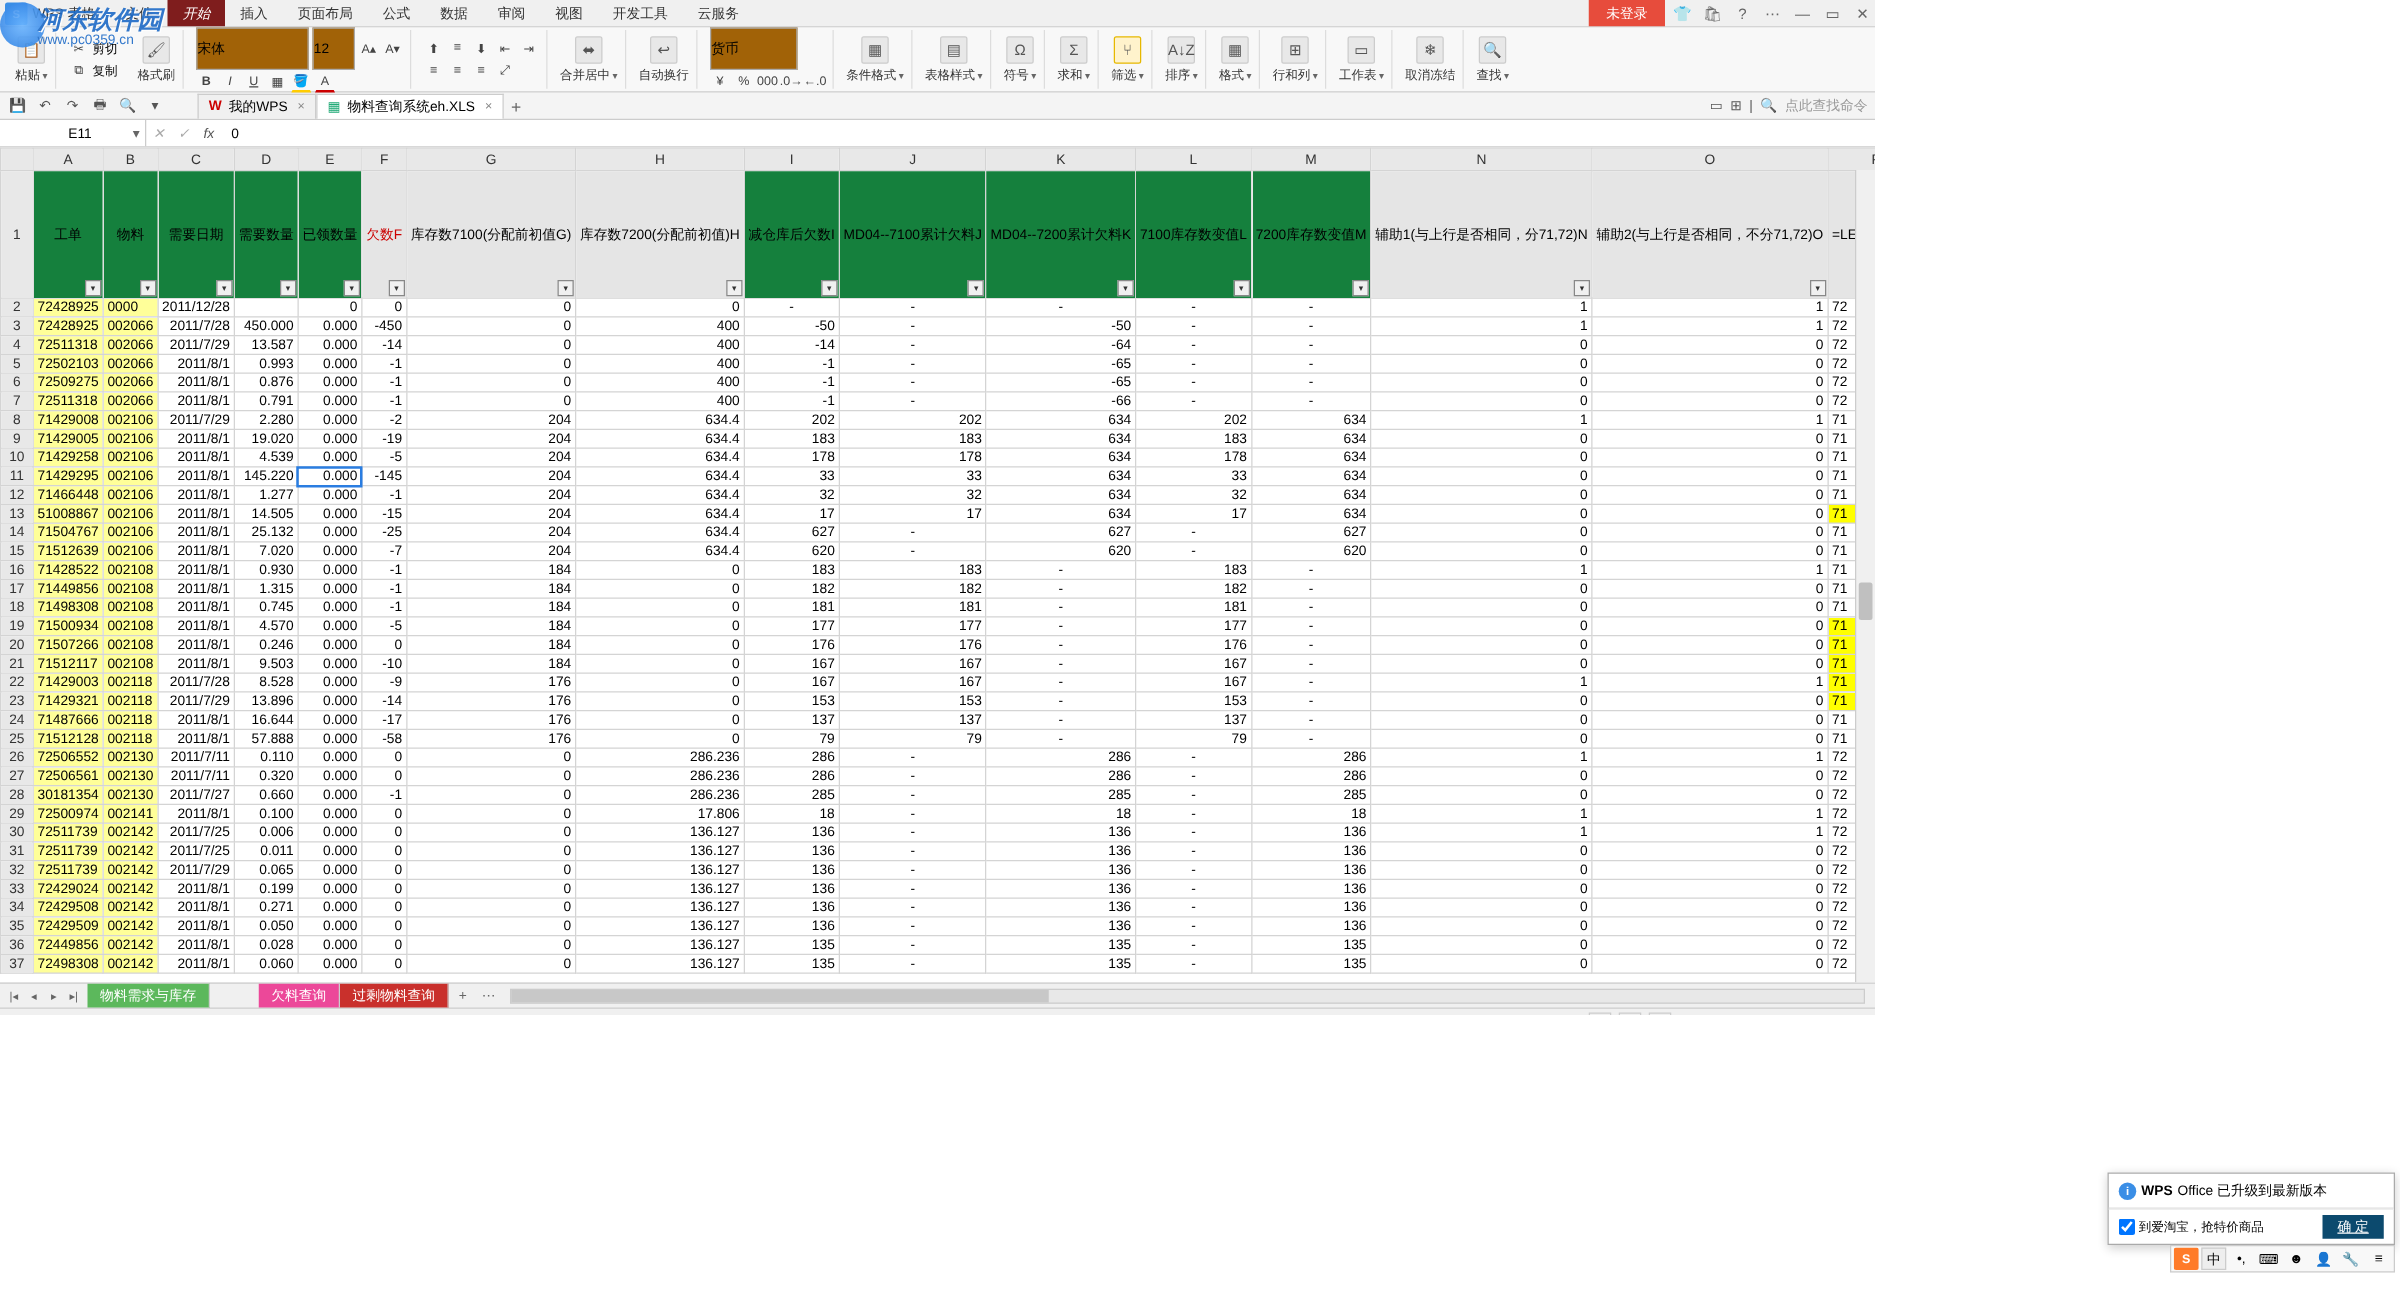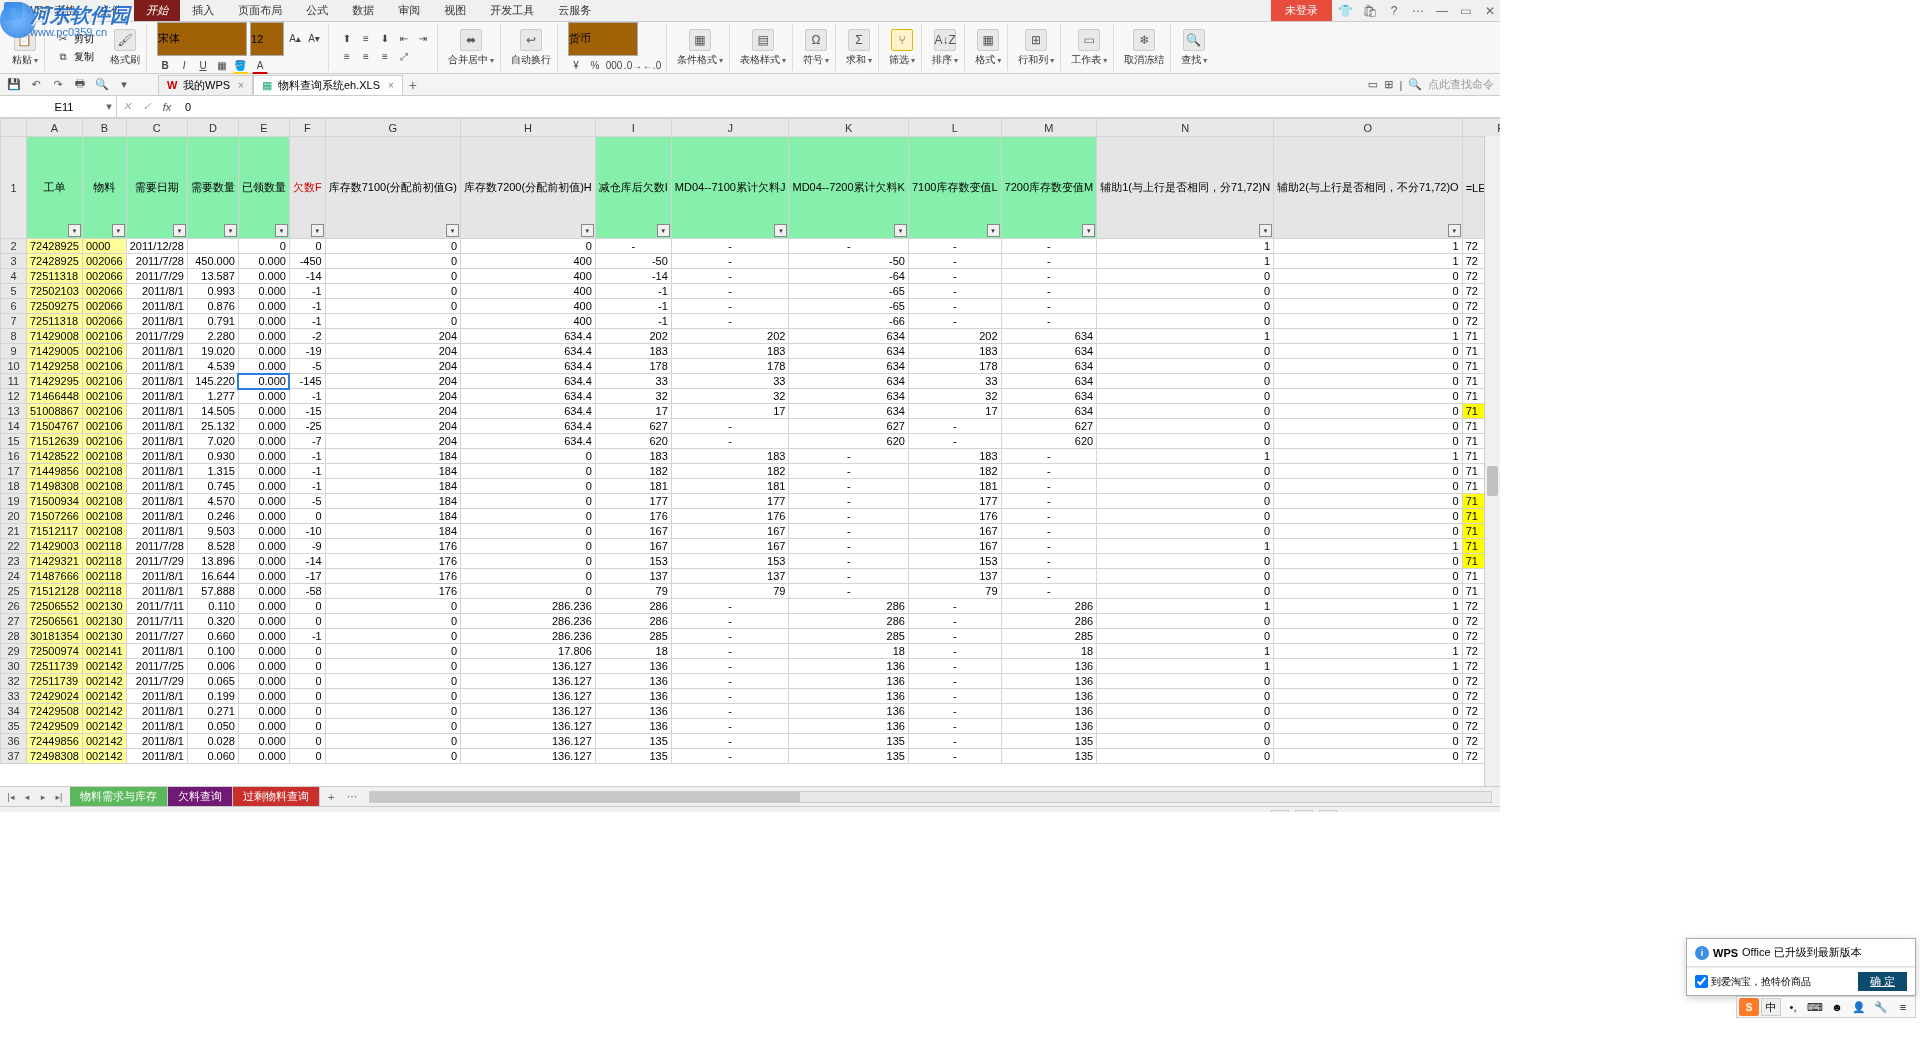--- a/index.html
+++ b/index.html
@@ -57,37 +57,37 @@
 .grid-area { position: relative; height: 668px; overflow: hidden; }
 .grid-area table { border-collapse: collapse; table-layout: fixed; }
 .grid-area th, .grid-area td { border: 1px solid #d4d4d4; font-size: 11px; padding: 0; height: 15px; overflow: hidden; white-space: nowrap; }
 .grid-area th { background: #e8e8e8; color: #333; font-weight: normal; text-align: center; position: sticky; }
 .grid-area .col-header th { height: 18px; }
 .grid-area .row-header { background: #e8e8e8; text-align: center; width: 26px; min-width: 26px; }
 .grid-area .corner { background: #e8e8e8; }
 .grid-area td { text-align: right; padding: 0 3px; }
 .grid-area td.tl { text-align: left; }
 .grid-area td.tc { text-align: center; }
-.grid-area .hdr-row td { height: 102px; vertical-align: middle; text-align: center; background: #86efac; position: relative; }
+.grid-area .hdr-row td { height: 102px; vertical-align: middle; text-align: center; background: #15803d; position: relative; }
 .grid-area .hdr-row td.yellow { background: #e5e5e5; }
 .grid-area .filter-btn { position: absolute; right: 1px; bottom: 1px; width: 13px; height: 13px; border: 1px solid #888; background: #f0f0f0; display: flex; align-items: center; justify-content: center; font-size: 7px; color: #333; }
 .grid-area tr.data td:nth-child(2), .grid-area tr.data td:nth-child(3) { background: #ffff99; }
 .grid-area tr.data.hl td:nth-child(n+17) { background: #ffff00; }
 .grid-area .selected-cell { outline: 2px solid #2a7de1; outline-offset: -1px; }
 .vscroll { position: absolute; right: 0; top: 18px; width: 16px; bottom: 0; background: #f0f0f0; border-left: 1px solid #ccc; }
 .vscroll .thumb { position: absolute; left: 2px; right: 2px; top: 330px; height: 30px; background: #c0c0c0; border-radius: 2px; }
 
 
 .sheetbar { height: 20px; background: #f0f0f0; border-top: 1px solid #ccc; display: flex; align-items: center; }
 .sheetbar .nav { display: flex; gap: 2px; padding: 0 4px; }
 .sheetbar .nav span { width: 14px; text-align: center; color: #666; font-size: 9px; }
 .sheetbar .sheets { display: flex; }
 .sheetbar .sheet { padding: 2px 10px; font-size: 11px; border-right: 1px solid #ccc; background: #fff; }
 .sheetbar .sheet.green { background: #5cb85c; color: #fff; }
-.sheetbar .sheet.red { background: #701a75; color: #fff; }
+.sheetbar .sheet.red { background: #ec4899; color: #fff; margin-left: 39px; }
 .sheetbar .sheet.red2 { background: #c9302c; color: #fff; }
 .sheetbar .add { padding: 2px 8px; color: #666; }
 .sheetbar .hscroll { flex: 1; margin: 0 8px; height: 12px; background: #e8e8e8; border: 1px solid #ccc; position: relative; }
 .sheetbar .hscroll .thumb { position: absolute; left: 0; width: 430px; top: 0; bottom: 0; background: #c8c8c8; }
 
 
 .statusbar { height: 22px; background: #f0f0f0; border-top: 1px solid #ccc; display: flex; align-items: center; padding: 0 8px; font-size: 11px; color: #555; }
 .statusbar .right { margin-left: auto; display: flex; align-items: center; gap: 6px; }
 .statusbar .view-btn { width: 18px; height: 16px; border: 1px solid #ccc; display: flex; align-items: center; justify-content: center; font-size: 9px; }
 .statusbar .zoom-slider { width: 90px; height: 4px; background: #ccc; position: relative; }
@@ -901,20 +901,39 @@
           <td class=" ">136</td>
           <td class="tc ">-</td>
           <td class=" ">136</td>
           <td class="tc ">-</td>
           <td class=" ">136</td>
           <td class=" ">1</td>
           <td class=" ">1</td>
           <td class="tl ">72</td>
         </tr>
         <tr class="data ">
+          <th class="row-header">31</th>
+          <td class="tl ">72511739</td>
+          <td class="tl ">002142</td>
+          <td class=" ">2011/7/25</td>
+          <td class=" ">0.011</td>
+          <td class=" ">0.000</td>
+          <td class=" ">0</td>
+          <td class=" ">0</td>
+          <td class=" ">136.127</td>
+          <td class=" ">136</td>
+          <td class="tc ">-</td>
+          <td class=" ">136</td>
+          <td class="tc ">-</td>
+          <td class=" ">136</td>
+          <td class=" ">0</td>
+          <td class=" ">0</td>
+          <td class="tl ">72</td>
+        </tr>
+        <tr class="data ">
           <th class="row-header">32</th>
           <td class="tl ">72511739</td>
           <td class="tl ">002142</td>
           <td class=" ">2011/7/29</td>
           <td class=" ">0.065</td>
           <td class=" ">0.000</td>
           <td class=" ">0</td>
           <td class=" ">0</td>
           <td class=" ">136.127</td>
           <td class=" ">136</td>

